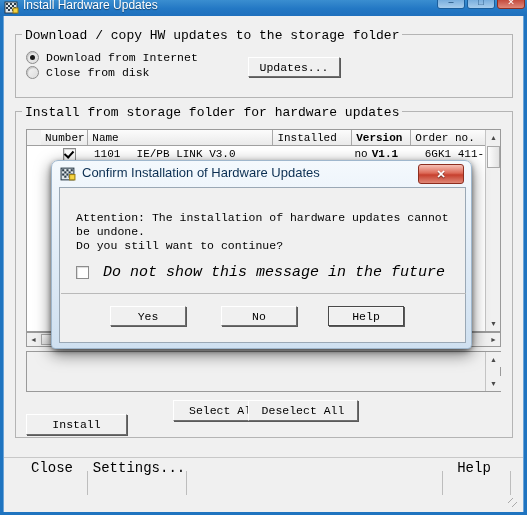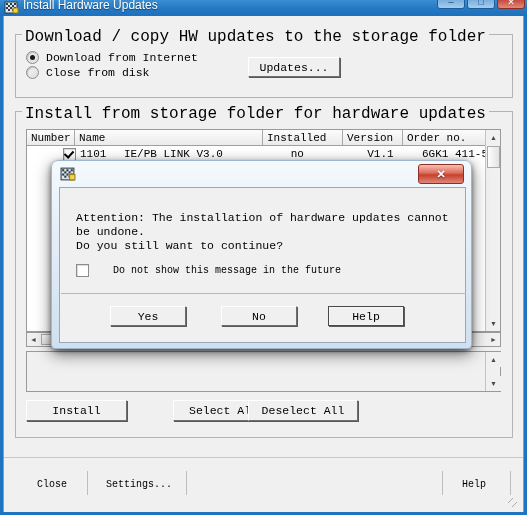--- a/index.html
+++ b/index.html
@@ -55,21 +55,21 @@
   
   .group{
     position:absolute;
     border:1px solid #b4b4b4;
     background:transparent;
   }
   .group > .legend{
     position:absolute;top:-7px;left:6px;
     background:#f0f0f0;padding:0 3px;
     font-family:"Liberation Mono", monospace;
-    font-size:16px;color:#000;white-space:nowrap;
+    font-size:13px;color:#000;white-space:nowrap;
   }
   #group-download{left:11px;top:18px;width:496px;height:62px;}
   #group-install{left:11px;top:95px;width:496px;height:325px;}
   
   .radio-row{position:absolute;display:flex;align-items:center;}
   .radio{
     width:11px;height:11px;border-radius:50%;
     border:1px solid #8c8c8c;
     background:linear-gradient(135deg,#f6f6f6,#dcdcdc);
     box-shadow:inset 1px 1px 1px rgba(0,0,0,.18);
@@ -129,24 +129,24 @@
   .cb.on::after{
     content:"";position:absolute;left:2px;top:0px;
     width:4px;height:7px;border:solid #000;border-width:0 2px 2px 0;
     transform:rotate(42deg);
   }
   .cell{
     font-family:"Liberation Mono", monospace;
     font-size:11px;color:#000;
     box-sizing:border-box;overflow:hidden;white-space:nowrap;
   }
-  .c-num{width:48px;padding-left:4px;}
+  .c-num{width:48px;padding-left:4px;margin-left:14px;}
   .c-name{width:188px;padding-left:4px;}
-  .c-inst{width:80px;text-align:left;}
-  .c-ver{width:60px;padding-left:4px;}
+  .c-inst{width:80px;text-align:right;}
+  .c-ver{width:60px;padding-left:4px;font-weight:bold;}
   .c-ord{width:90px;padding-left:4px;}
   
   .vsb{
     position:absolute;right:0;top:0;width:15px;bottom:0;
     background:#f0f0f0;border-left:1px solid #c4c4c4;box-sizing:border-box;
   }
   .sb-arrow{
     width:15px;height:15px;display:flex;align-items:center;justify-content:center;
     font-size:7px;color:#4a4a4a;background:#f0f0f0;
   }
@@ -212,44 +212,44 @@
     background:#f0f0f0;border:1px solid #9aa8b5;box-sizing:border-box;
   }
   .dlg-msg{
     position:absolute;left:16px;top:23px;width:380px;
     font-family:"Liberation Mono", monospace;
     font-size:11.5px;color:#000;line-height:14px;
     white-space:pre-line;
   }
   .dlg-chk-row{position:absolute;left:16px;top:76px;display:flex;align-items:center;}
   .dlg-chk-label{
-    margin-left:24px;font-family:"Liberation Mono", monospace;
-    font-size:10px;color:#000;white-space:nowrap;
+    margin-left:14px;font-family:"Liberation Mono", monospace;
+    font-size:15px;color:#000;white-space:nowrap;font-style:italic;
   }
   .dlg-sep{
     position:absolute;left:1px;top:105px;width:405px;height:1px;
     background:#b9b9b9;
   }
   .dlg-btn{
     position:absolute;top:118px;height:20px;
   }
   .dlg-btn.default{
     border:1px solid #4a4a4a;
     box-shadow:1px 1px 0 #5a5a5a, inset 0 0 0 1px #f6f6f6;
   }
   
   .cmdbar{
     position:absolute;left:0;top:441px;width:519px;height:54px;
     background:#f0f0f0;border-top:1px solid #c8c8c8;
   }
   .flatbtn{
-    position:absolute;top:16px;height:20px;
+    position:absolute;top:0;height:20px;
     display:flex;align-items:center;justify-content:center;
     font-family:"Liberation Mono", monospace;
-    font-size:10px;color:#000;white-space:nowrap;
+    font-size:14px;color:#000;white-space:nowrap;
     background:transparent;border:none;box-sizing:border-box;
   }
   .vsep{position:absolute;top:13px;width:1px;height:24px;background:#bdbdbd;}
   .grip{
     position:absolute;right:3px;bottom:2px;width:12px;height:12px;
     background:
       linear-gradient(135deg,transparent 46%,#a9a9a9 46%,#a9a9a9 54%,transparent 54%) 0 0/5px 5px,
       linear-gradient(135deg,transparent 46%,#a9a9a9 46%,#a9a9a9 54%,transparent 54%) 4px 4px/5px 5px;
     background-repeat:no-repeat;
   }
@@ -429,21 +429,21 @@
         </div>
 
         <div class="descbox">
           <div style="position:absolute;left:4px;top:3px;font-family:'Liberation Mono',monospace;font-size:11px;color:#000;"></div>
           <div class="vsb" style="border-left:1px solid #c4c4c4;">
             <div class="sb-arrow up">▲</div>
             <div class="sb-arrow down">▼</div>
           </div>
         </div>
 
-        <div class="btn" style="left:10px;top:288px;width:101px;height:21px;">Install</div>
+        <div class="btn" style="left:10px;top:302px;width:101px;height:21px;">Install</div>
         <div class="btn" style="left:123px;top:288px;width:101px;height:21px;margin-left:34px;">Select All</div>
         <div class="btn" style="left:232px;top:288px;width:110px;height:21px;">Deselect All</div>
       </div>
     </div>
 
     <div class="cmdbar">
       <div class="flatbtn" style="left:17px;width:62px;">Close</div>
       <div class="vsep" style="left:83px;"></div>
       <div class="flatbtn" style="left:93px;width:84px;">Settings...</div>
       <div class="vsep" style="left:182px;"></div>
@@ -468,20 +468,21 @@
               <rect x="8" y="5" width="2" height="2"></rect>
             <rect x="2" y="7" width="2" height="2"></rect>
               <rect x="6" y="7" width="2" height="2"></rect>
               <rect x="10" y="7" width="2" height="2"></rect>
             <rect x="4" y="9" width="2" height="2"></rect>
               <rect x="8" y="9" width="2" height="2"></rect>
           </g>
           <rect x="9" y="8" width="5" height="5" fill="#f5d442" stroke="#9c7f13"></rect>
         </svg>
       </span>
+      <span class="dlg-title">Confirm Installation of Hardware Updates</span>
       <div class="dlg-close">✕</div>
     </div>
 
     <div class="dlg-body">
       <div class="dlg-msg">Attention: The installation of hardware updates cannot be undone.
 Do you still want to continue?</div>
 
       <div class="dlg-chk-row">
         <span class="cb" style="margin-left:0;"></span>
         <span class="dlg-chk-label">Do not show this message in the future</span>

